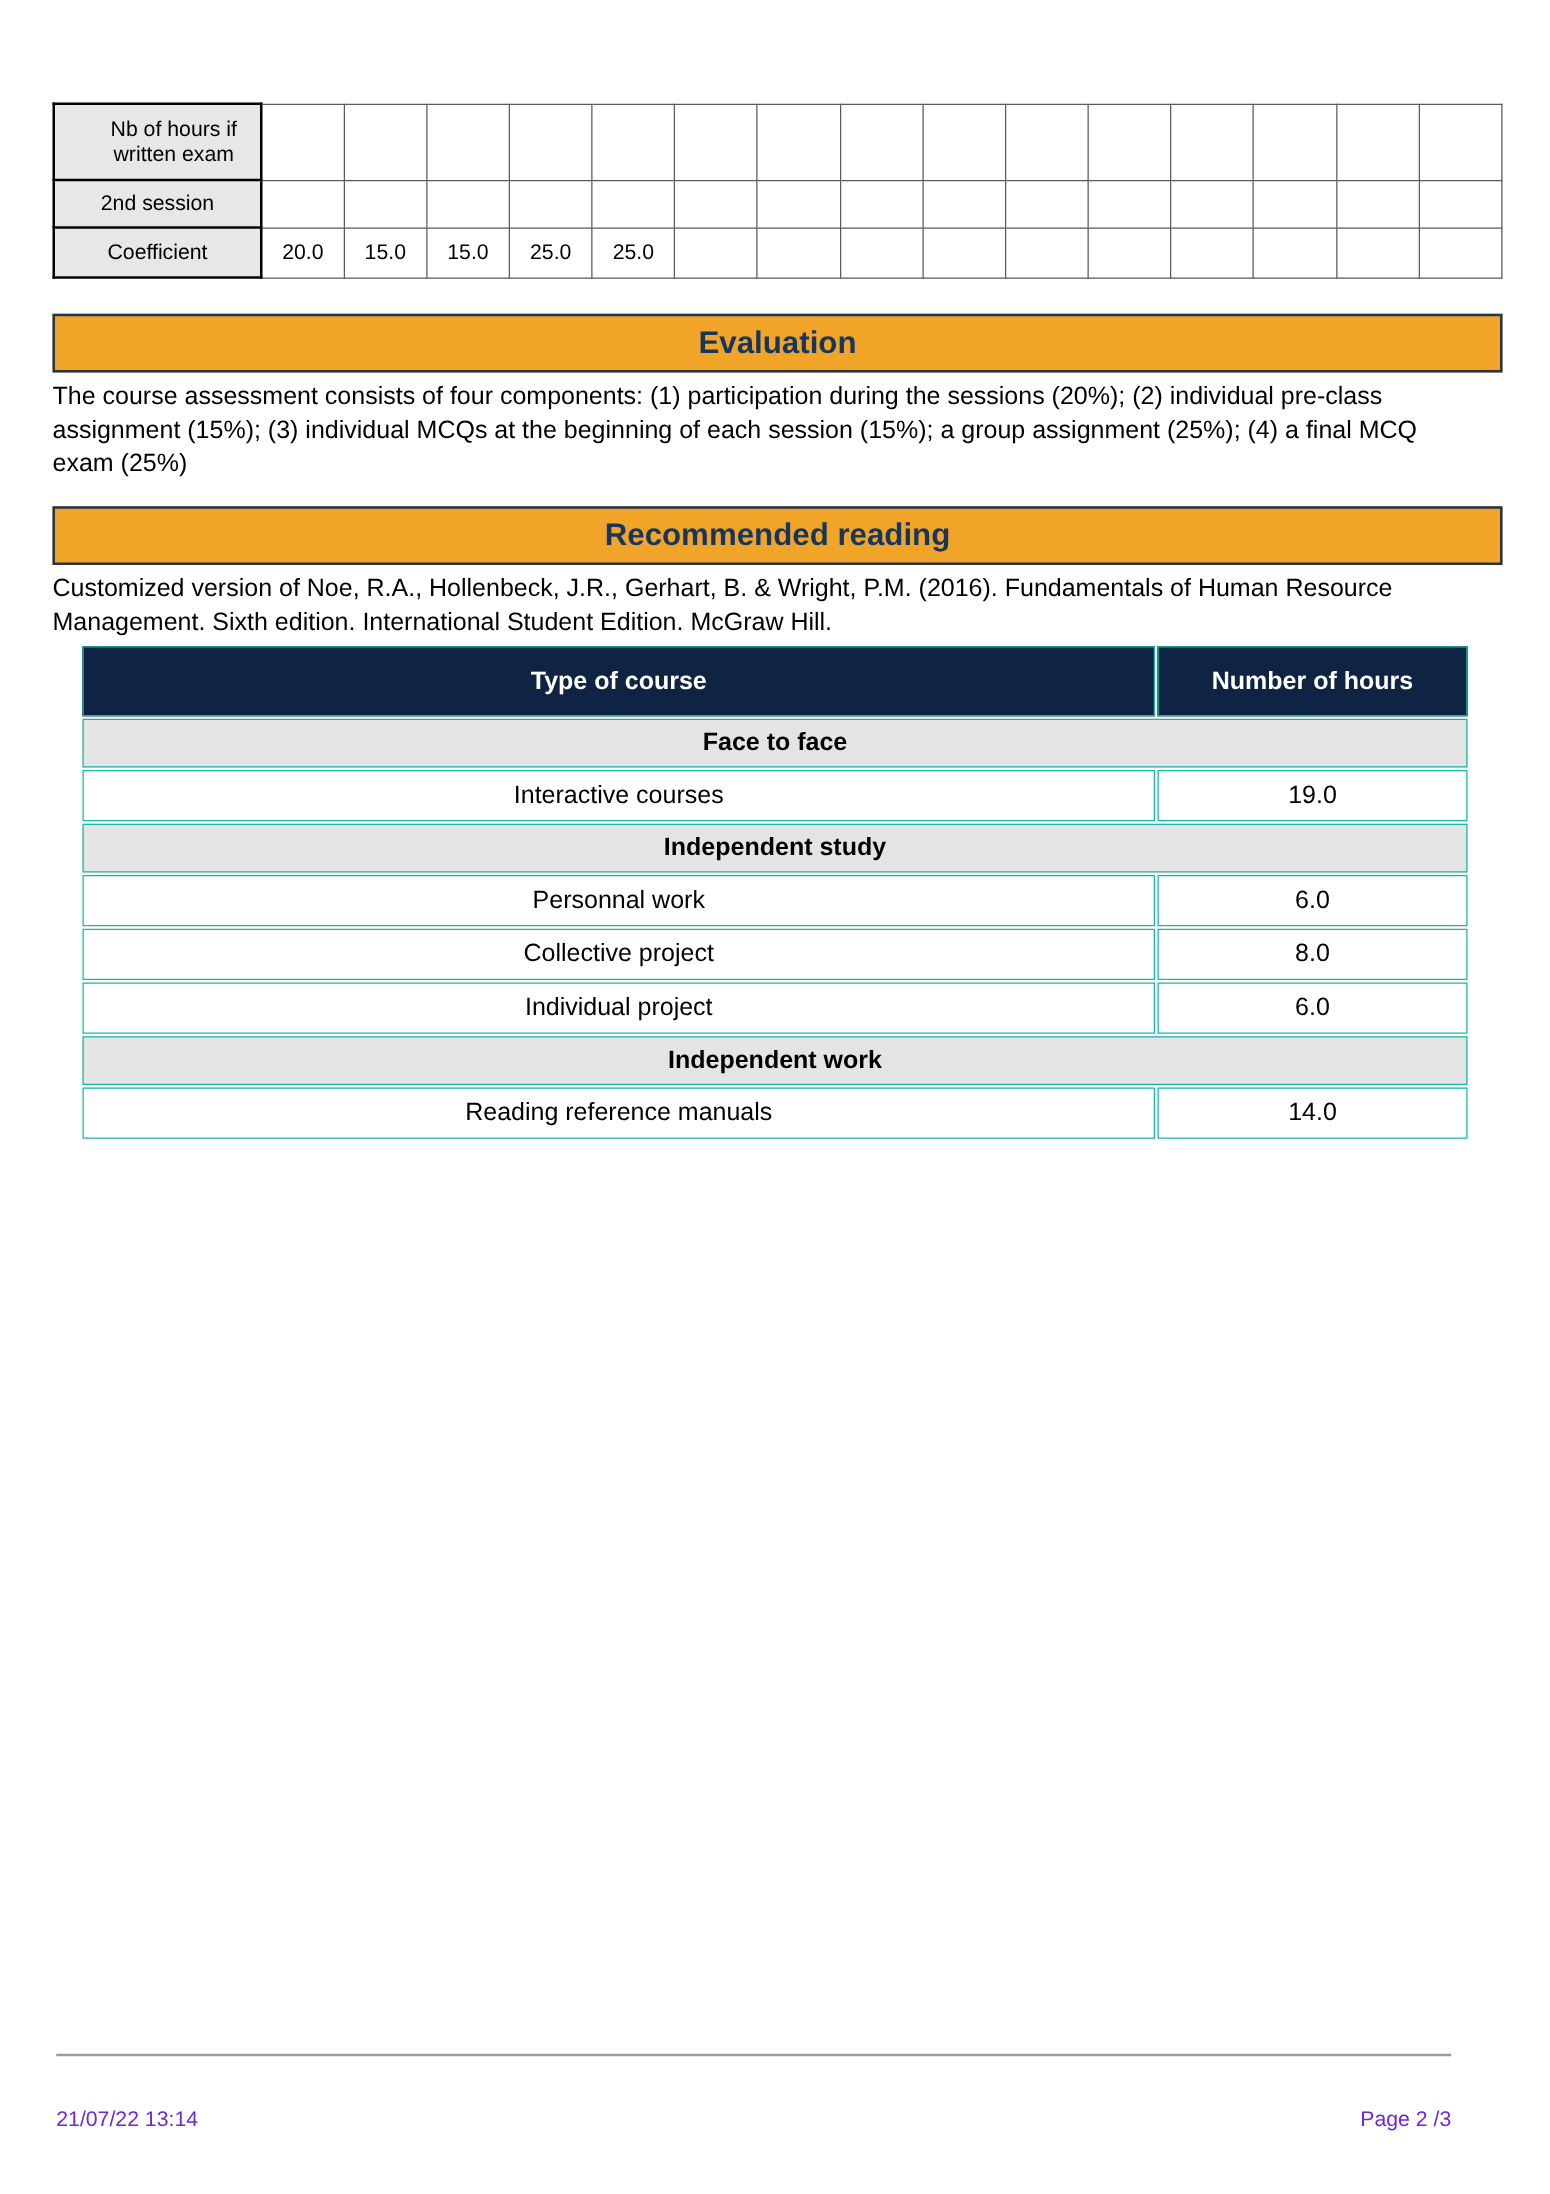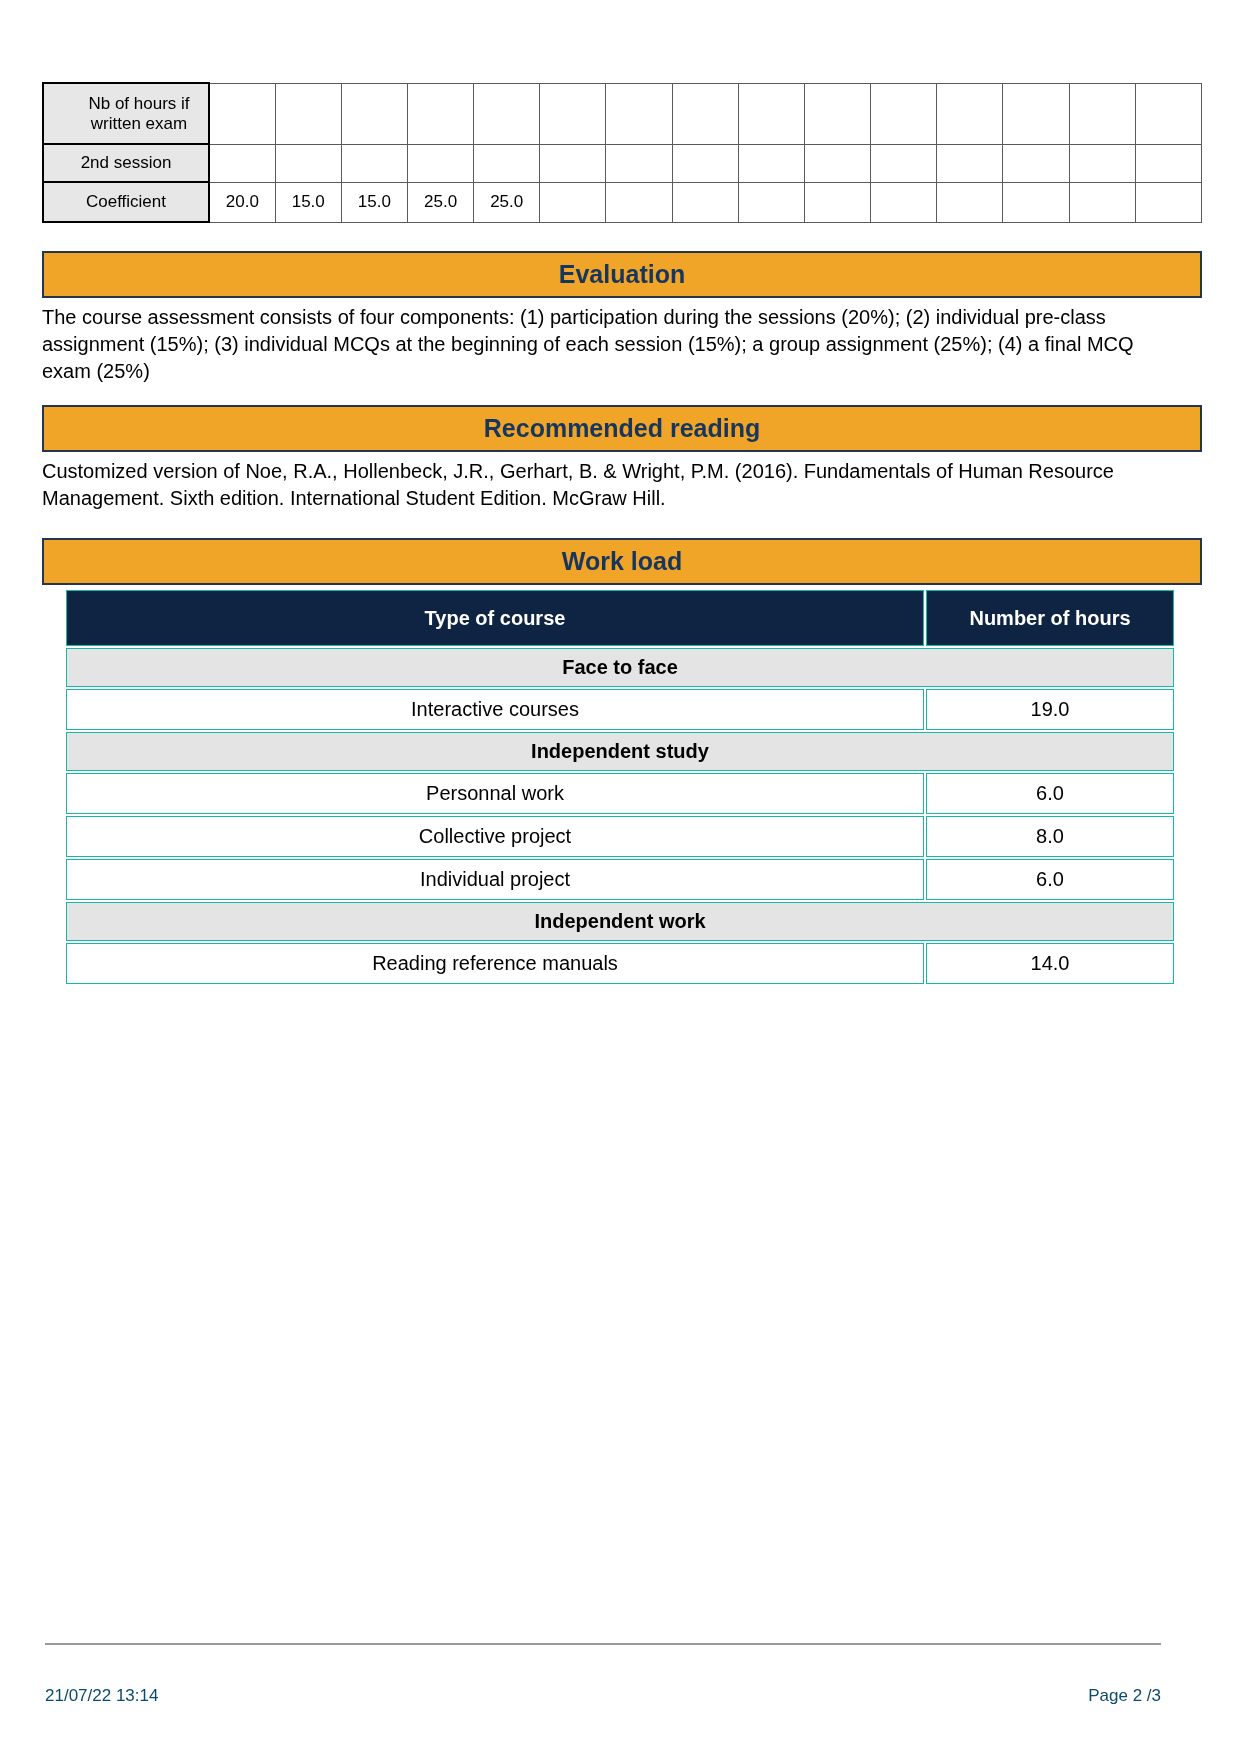--- a/index.html
+++ b/index.html
@@ -49,21 +49,21 @@
   table.workload thead th { background:#0e2442; color:#ffffff; font-weight:bold; height:54px; }
   table.workload tr.section td { background:#e4e4e4; font-weight:bold; height:37px; }
   table.workload tr.data td { height:39px; }
   table.workload tr.total td { height:48px; }
   table.workload tr.total td.wl-label { background:#0e2442; color:#ffffff; font-weight:bold; }
 
   
   .footer-rule { position:absolute; left:45px; top:1643px; width:1116px; height:2px; background:#9b9b9b; }
   .footer-text {
     position:absolute; left:45px; top:1686px; width:1116px;
-    display:flex; justify-content:space-between; font-size:17px; color:#0c4a6e;
+    display:flex; justify-content:space-between; font-size:17px; color:#6d28d9;
   }
 </style>
 </head>
 <body>
 
 <div class="page">
   <div class="content">
 
     <table class="sessions">
       <tbody>
@@ -127,23 +127,20 @@
     <div class="banner evaluation">
       <span class="banner-title">Evaluation</span>
     </div>
     <p class="body-text">The course assessment consists of four components: (1) participation during the sessions (20%); (2) individual pre-class assignment (15%); (3) individual MCQs at the beginning of each session (15%); a group assignment (25%); (4) a final MCQ exam (25%)</p>
 
     <div class="banner reading">
       <span class="banner-title">Recommended reading</span>
     </div>
     <p class="body-text">Customized version of Noe, R.A., Hollenbeck, J.R., Gerhart, B. &amp; Wright, P.M. (2016). Fundamentals of Human Resource Management. Sixth edition. International Student Edition. McGraw Hill.</p>
 
-    <div class="banner workload">
-      <span class="banner-title">Work load</span>
-    </div>
 
     <table class="workload">
       <colgroup>
           <col style="width:858px">
           <col style="width:248px">
         </colgroup>
       <thead>
         <tr>
           <th>Type of course</th>
           <th>Number of hours</th>

